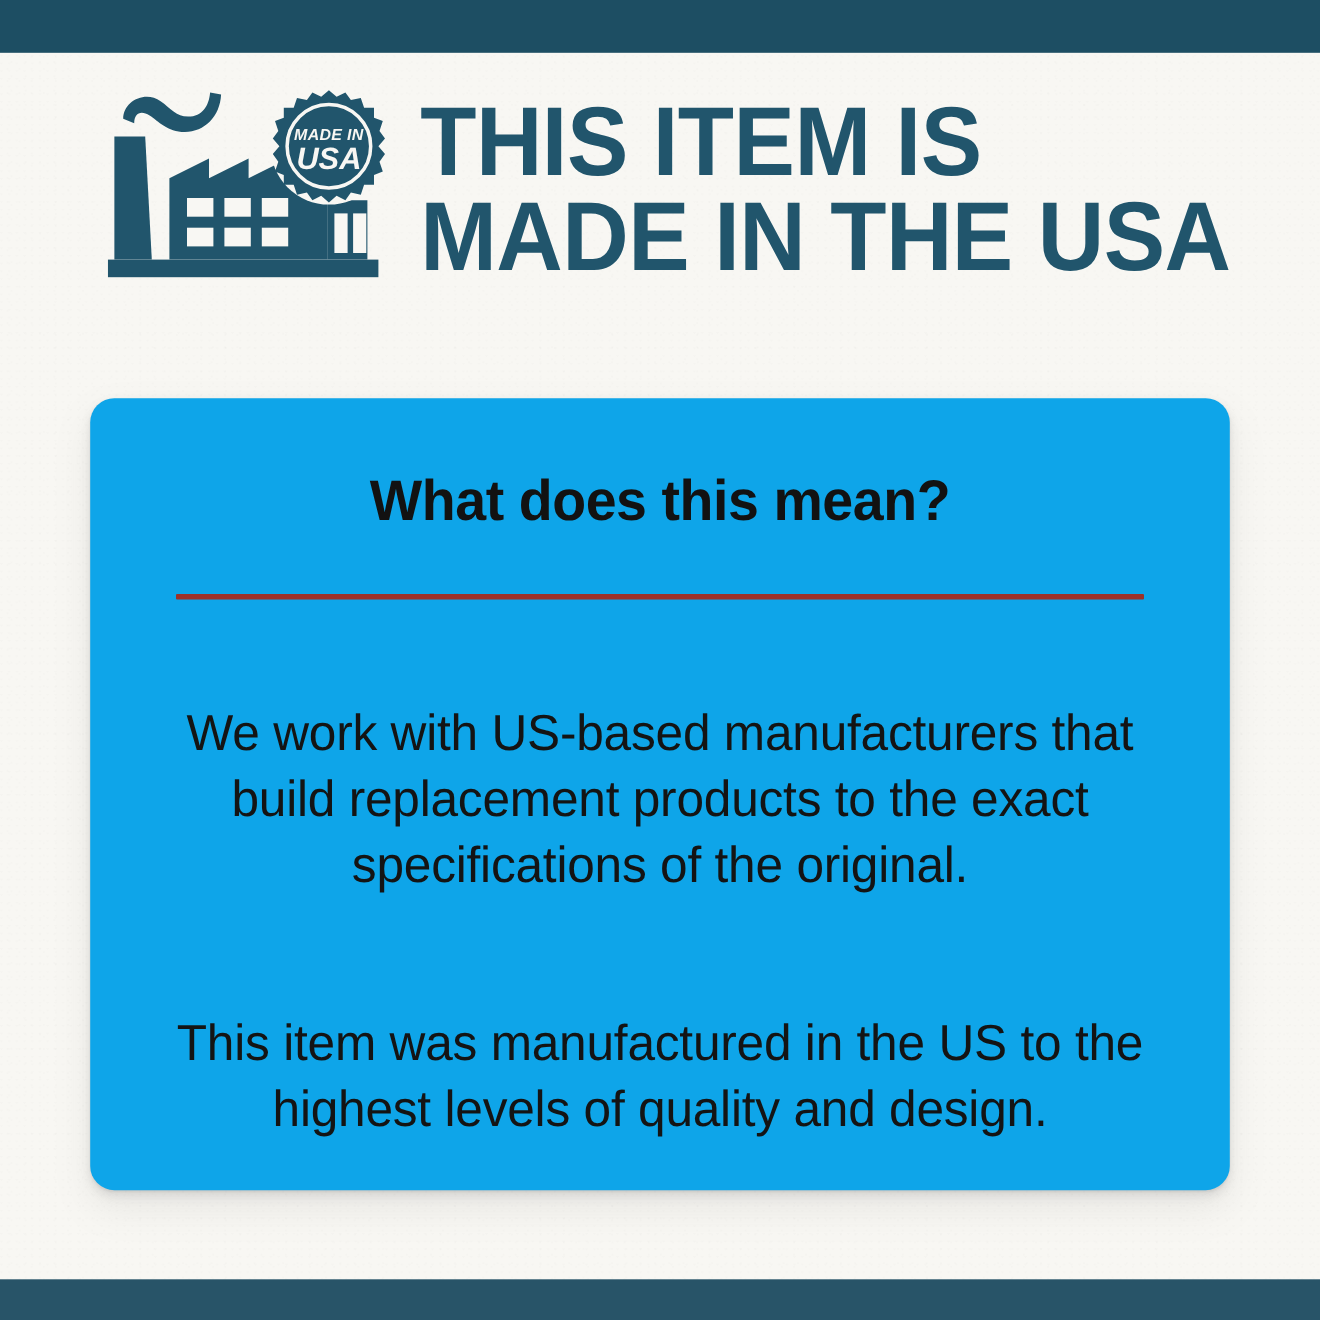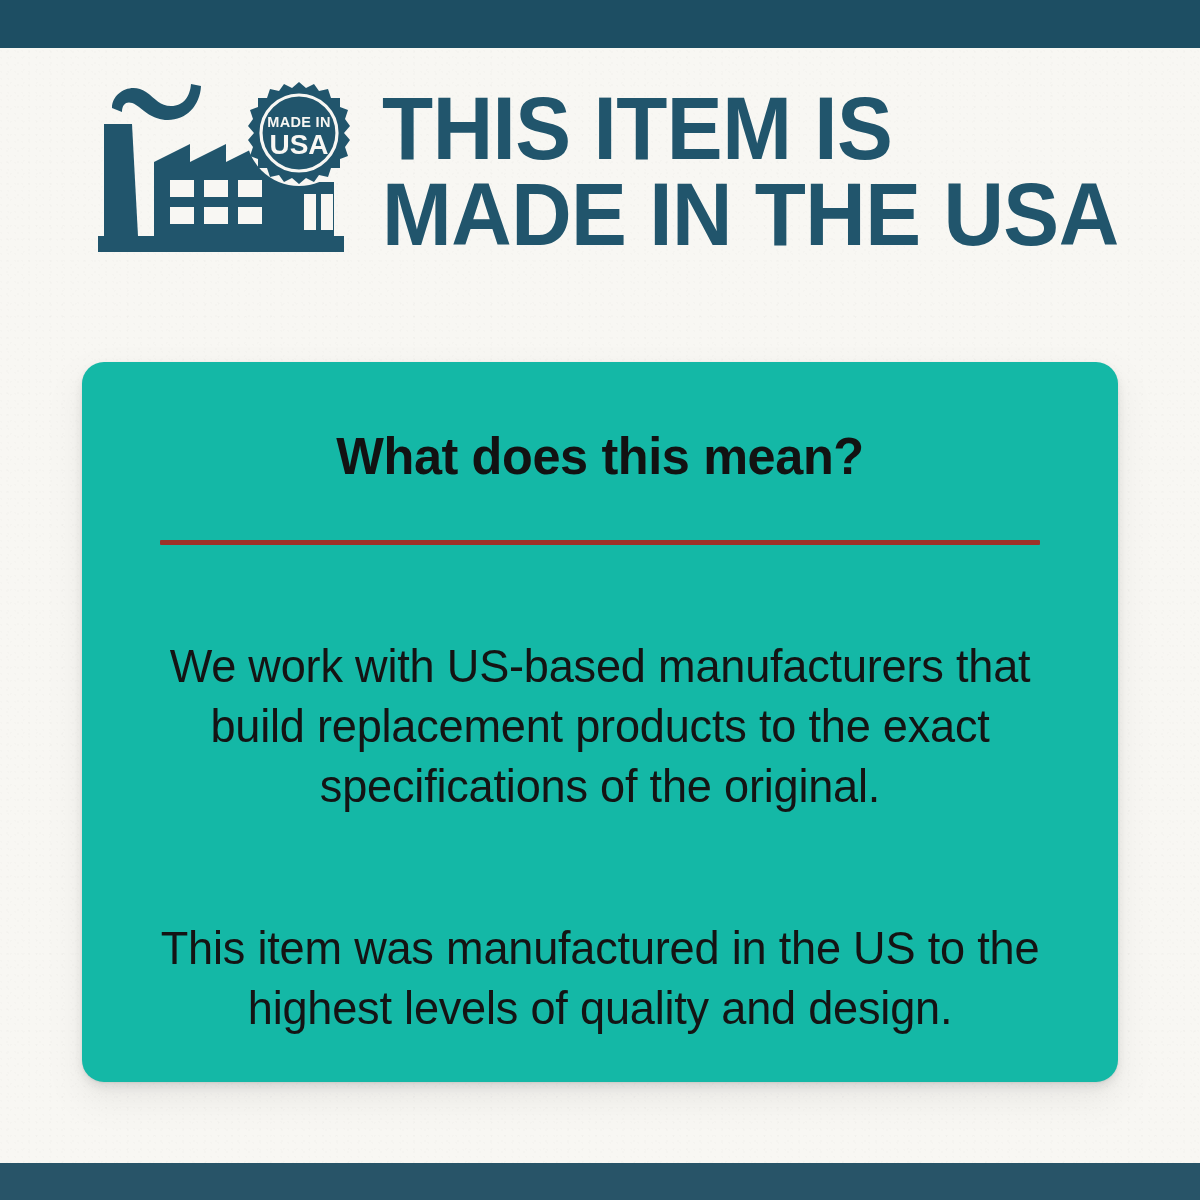--- a/index.html
+++ b/index.html
@@ -53,20 +53,21 @@
     height: 245px;
     display: flex;
     align-items: center;
   }
   #brand-mark {
     width: 252px;
     height: 190px;
     margin-left: 98px;
     flex: 0 0 auto;
     position: relative;
+    font-style: italic;
   }
   #brand-mark svg { display: block; width: 100%; height: 100%; }
 
   #headline {
     margin-left: 32px;
     color: #21556c;
     font-family: "Liberation Sans Narrow", "Liberation Sans", sans-serif;
     font-weight: bold;
     font-size: 89px;
     line-height: 86px;
@@ -77,21 +78,21 @@
   }
   #headline .hl-line { display: block; }
 
   
   #info-card {
     position: absolute;
     left: 82px;
     top: 362px;
     width: 1036px;
     height: 720px;
-    background: #14b8a6;
+    background: #0ea5e9;
     border-radius: 22px;
     box-shadow:
       0 5px 9px rgba(120,120,120,0.16),
       0 16px 34px rgba(120,120,120,0.13),
       0 1px 2px rgba(150,150,150,0.18);
   }
 
   #card-heading {
     position: absolute;
     left: 0;

